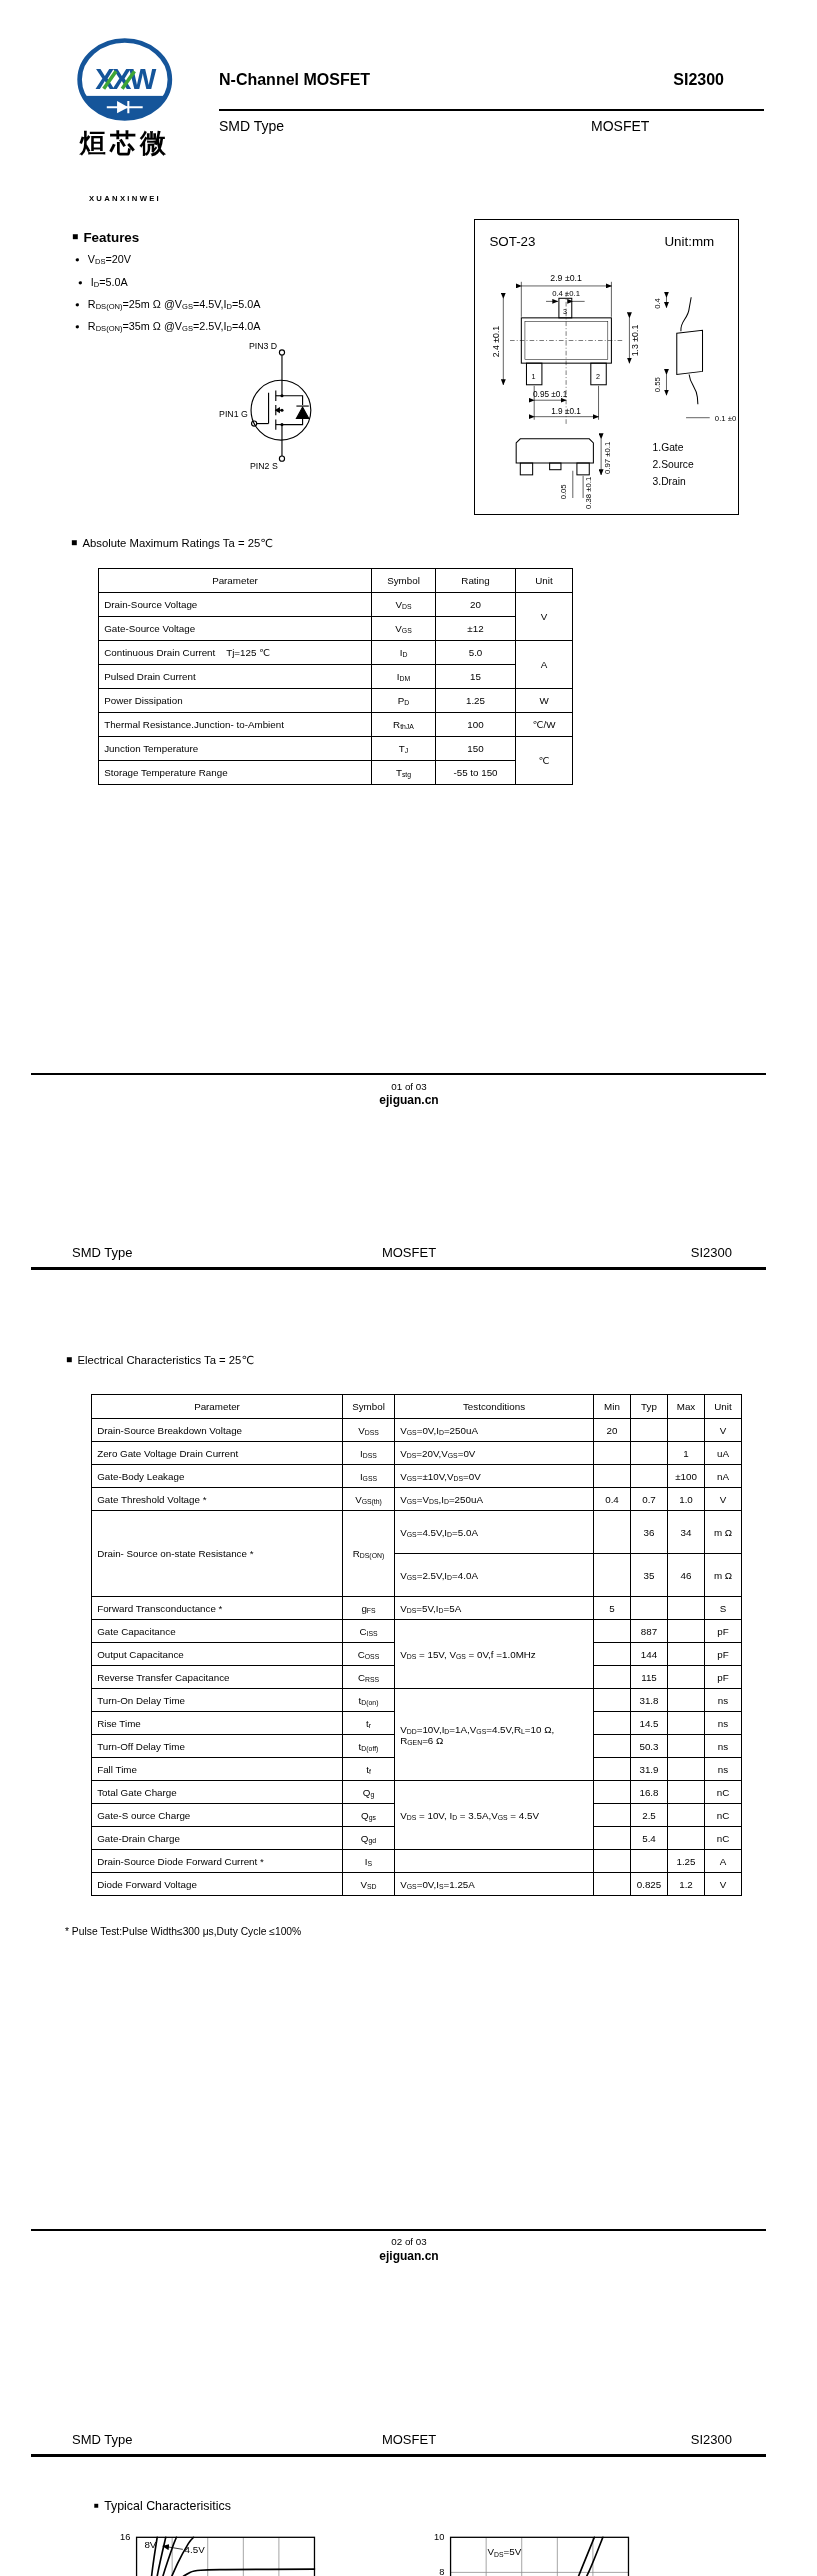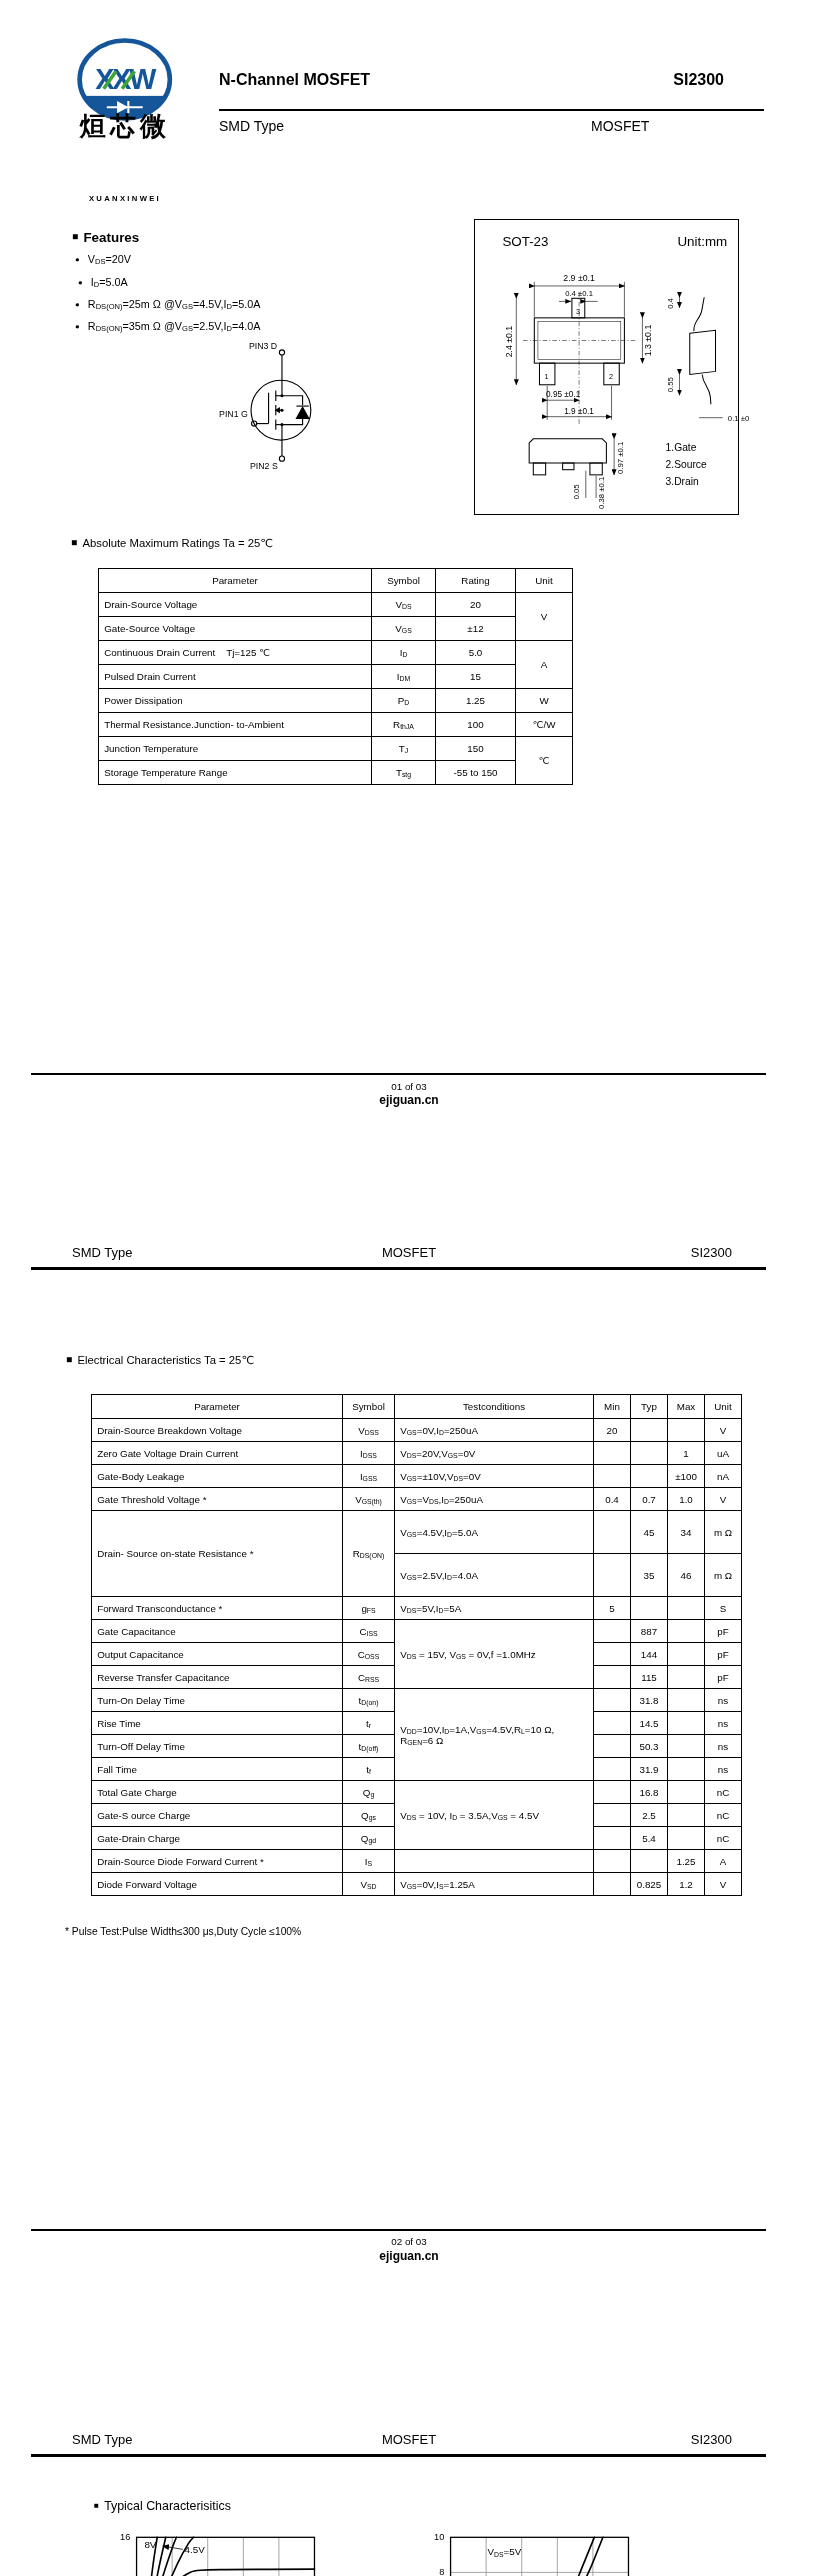--- a/index.html
+++ b/index.html
@@ -44,21 +44,21 @@
     <g clip-path="url(#logoclip)">
       <rect x="5" y="114" width="184" height="46" fill="#15559a"></rect>
       <line x1="62" y1="136" x2="132" y2="136" stroke="#fff" stroke-width="4"></line>
       <path d="M82 124 L82 148 L104 136 Z" fill="#fff"></path>
       <line x1="104" y1="124" x2="104" y2="148" stroke="#fff" stroke-width="4"></line>
     </g>
     <line x1="56" y1="100" x2="80" y2="66" stroke="#3fa535" stroke-width="7"></line>
     <line x1="92" y1="100" x2="116" y2="66" stroke="#3fa535" stroke-width="7"></line>
   </svg>
 </div>
-<div class="abs logo-cn" style="left:66px;top:109px;width:118px;">烜芯微</div>
+<div class="abs logo-cn" style="left:66px;top:126px;width:118px;">烜芯微</div>
 <div class="abs logo-en" style="left:66px;top:154px;width:118px;margin-top:40px;">XUANXINWEI</div>
 
 <div class="abs main-title" style="left:219px;top:71px;">N-Channel MOSFET</div>
 <div class="abs main-title" style="left:567px;top:71px;width:157px;text-align:right;">SI2300</div>
 <div class="abs rule" style="left:219px;top:109px;width:545px;height:2.1px;"></div>
 <div class="abs sub-title" style="left:219px;top:118px;">SMD Type</div>
 <div class="abs sub-title" style="left:591px;top:118px;">MOSFET</div>
 
 <div class="abs sec-head" style="left:72px;top:230px;font-size:13.4px;">
   <span class="sec-sq">■</span>
@@ -106,21 +106,21 @@
     <path d="M110 142 L120 136 L120 148 Z" fill="#000" transform="translate(-2 0)"></path>
     <circle cx="122" cy="114" r="3" fill="#000"></circle>
     <circle cx="122" cy="142" r="3" fill="#000"></circle>
     <circle cx="122" cy="170" r="3" fill="#000"></circle>
     <text x="58" y="24" font-size="17">PIN3  D</text>
     <text x="0" y="156" font-size="17">PIN1  G</text>
     <text x="60" y="256" font-size="17">PIN2 S</text>
   </svg>
 </div>
 
-<div class="abs" style="left:474px;top:219px;width:265px;height:296px;border:1.5px solid #000;box-sizing:border-box;padding-left:13px;">
+<div class="abs" style="left:474px;top:219px;width:265px;height:296px;border:1.5px solid #000;box-sizing:border-box;">
   <svg width="262" height="293" viewBox="0 0 509 569">
     <defs>
       <marker id="da" markerWidth="10" markerHeight="8" refX="9" refY="4" orient="auto">
           <path d="M0,0 L10,4 L0,8 Z" fill="#000"></path>
         </marker>
     </defs>
     <text x="28" y="50" font-size="26">SOT-23</text>
     <text x="368" y="50" font-size="26">Unit:mm</text>
 
     <g stroke="#000" fill="none" stroke-width="2">
@@ -326,21 +326,21 @@
         <td>0.4</td>
         <td>0.7</td>
         <td>1.0</td>
         <td>V</td>
       </tr>
       <tr style="height:43px">
         <td rowspan="2" class="l">Drain- Source on-state Resistance *</td>
         <td rowspan="2">R<sub>DS(ON)</sub></td>
         <td class="l">V<sub>GS</sub>=4.5V,I<sub>D</sub>=5.0A</td>
         <td></td>
-        <td>45</td>
+        <td>36</td>
         <td>34</td>
         <td>m Ω</td>
       </tr>
       <tr style="height:43px">
         <td class="l">V<sub>GS</sub>=2.5V,I<sub>D</sub>=4.0A</td>
         <td></td>
         <td>35</td>
         <td>46</td>
         <td>m Ω</td>
       </tr>

